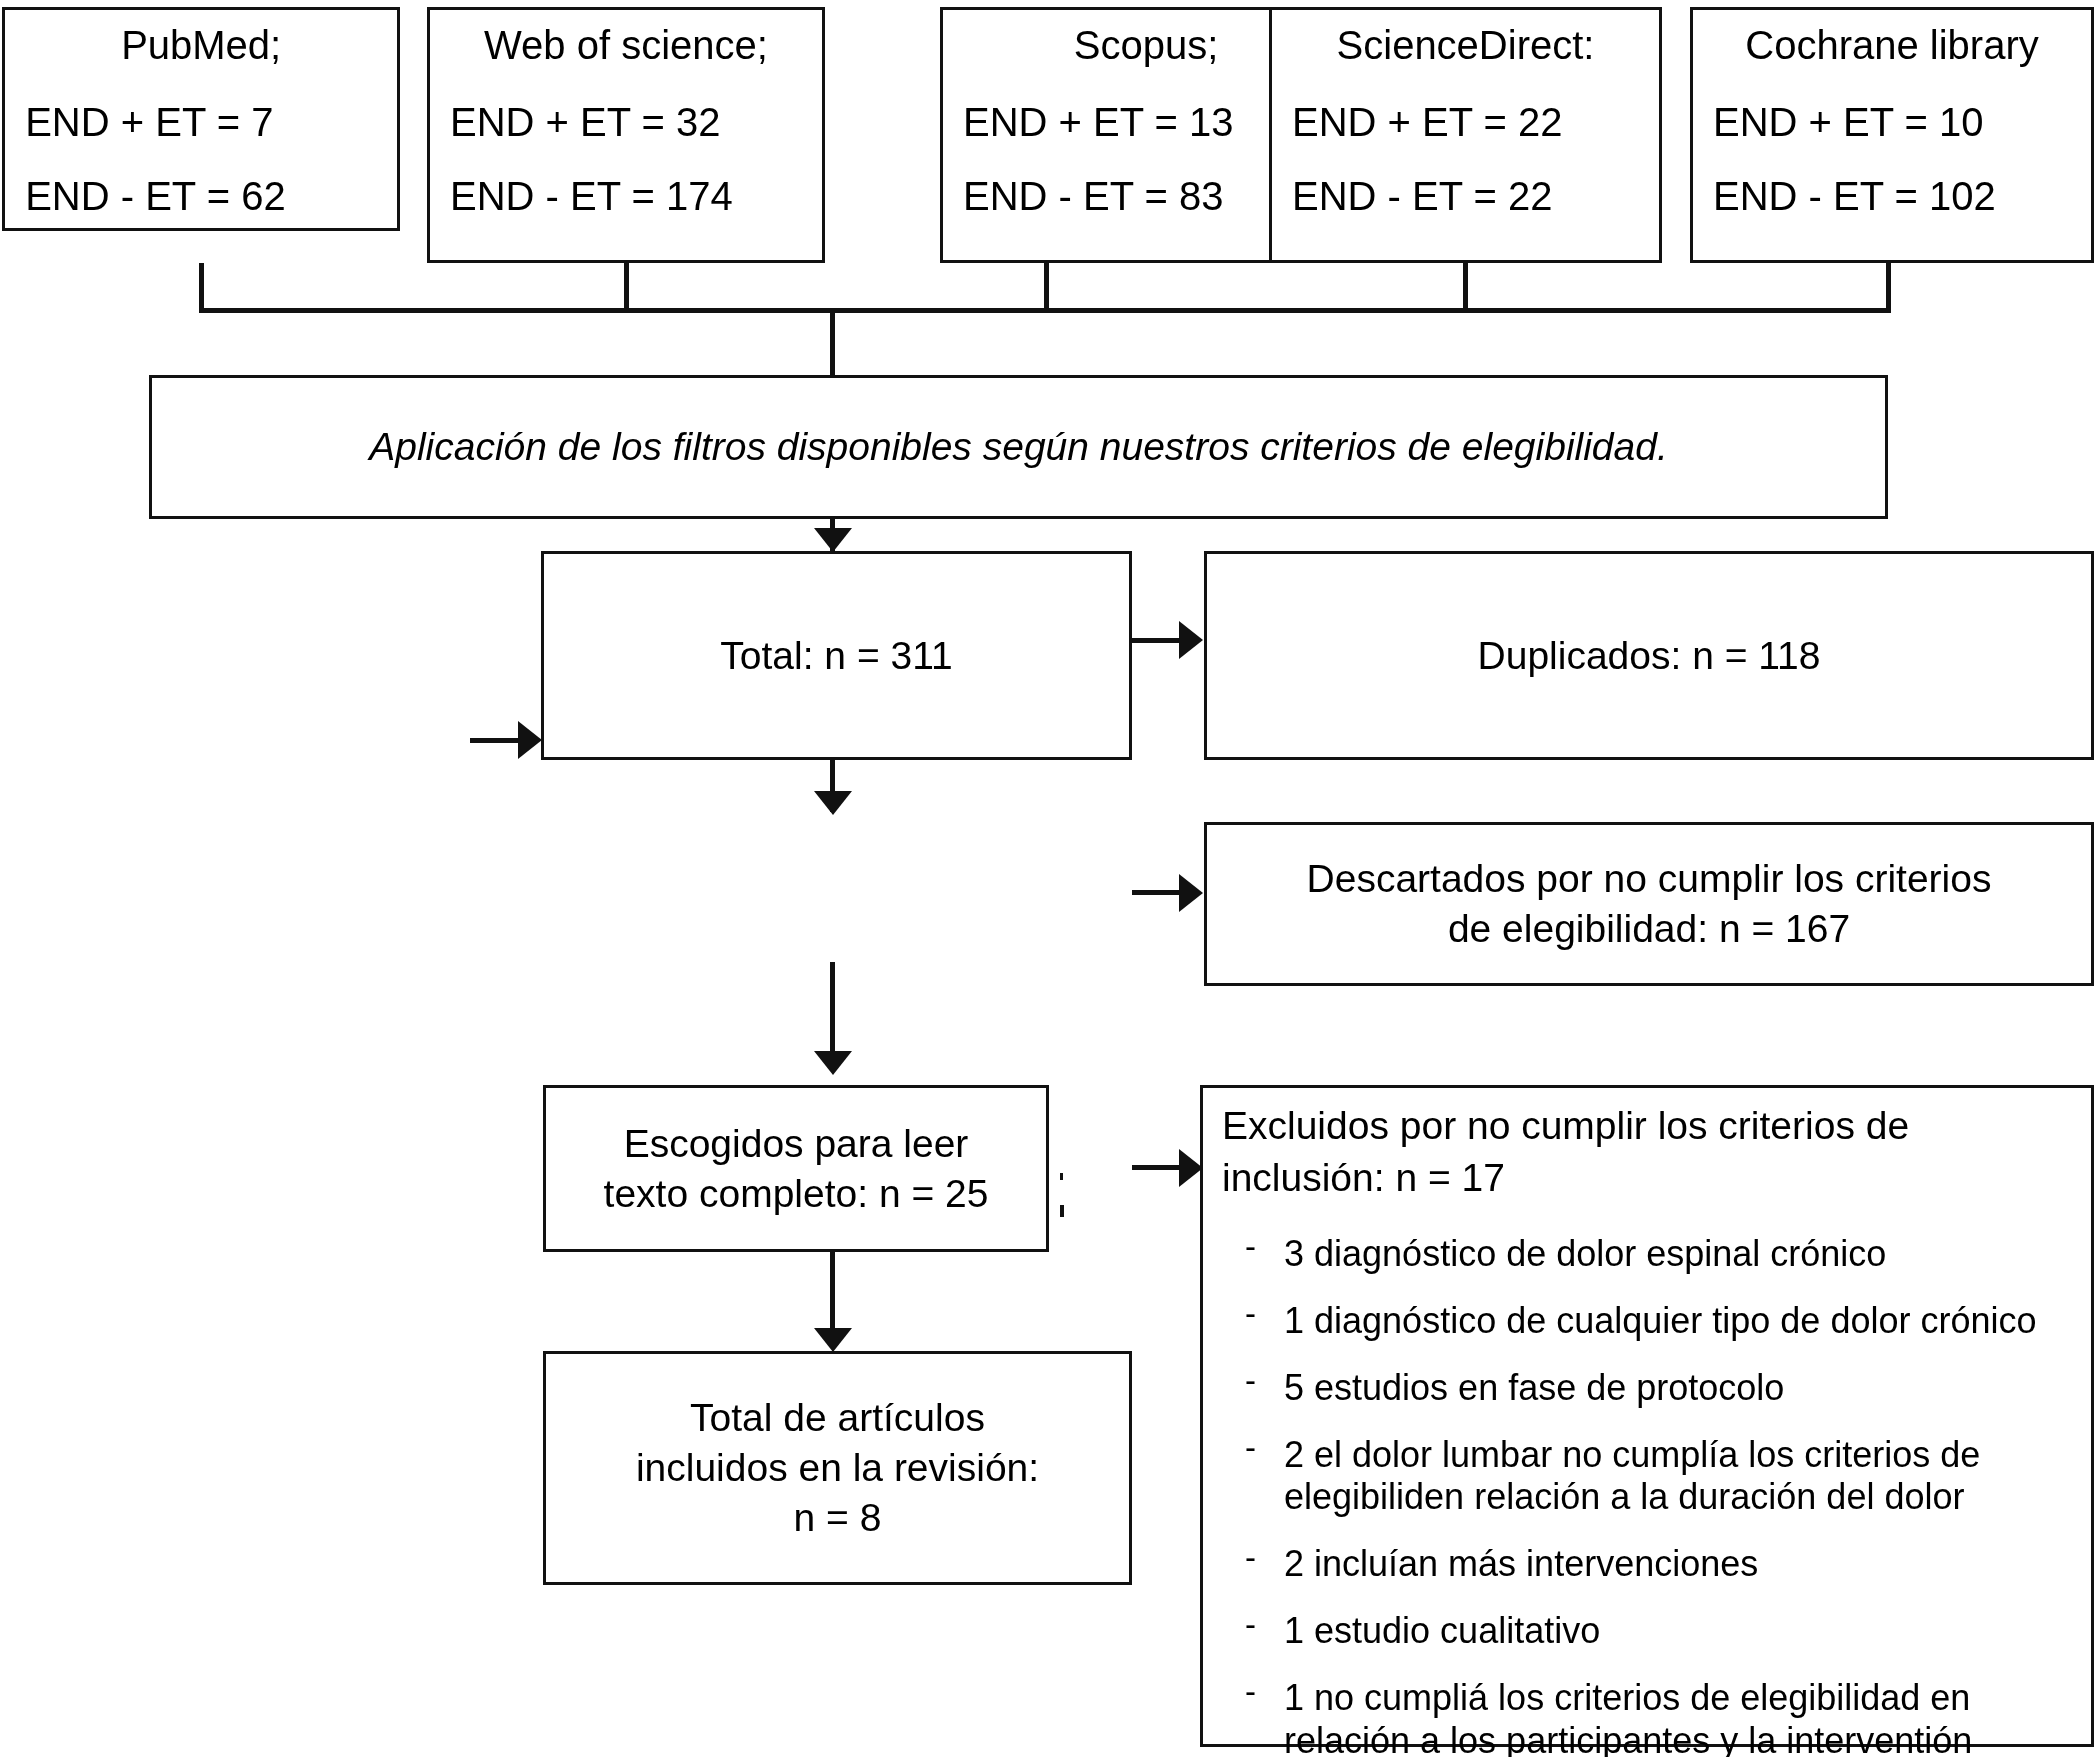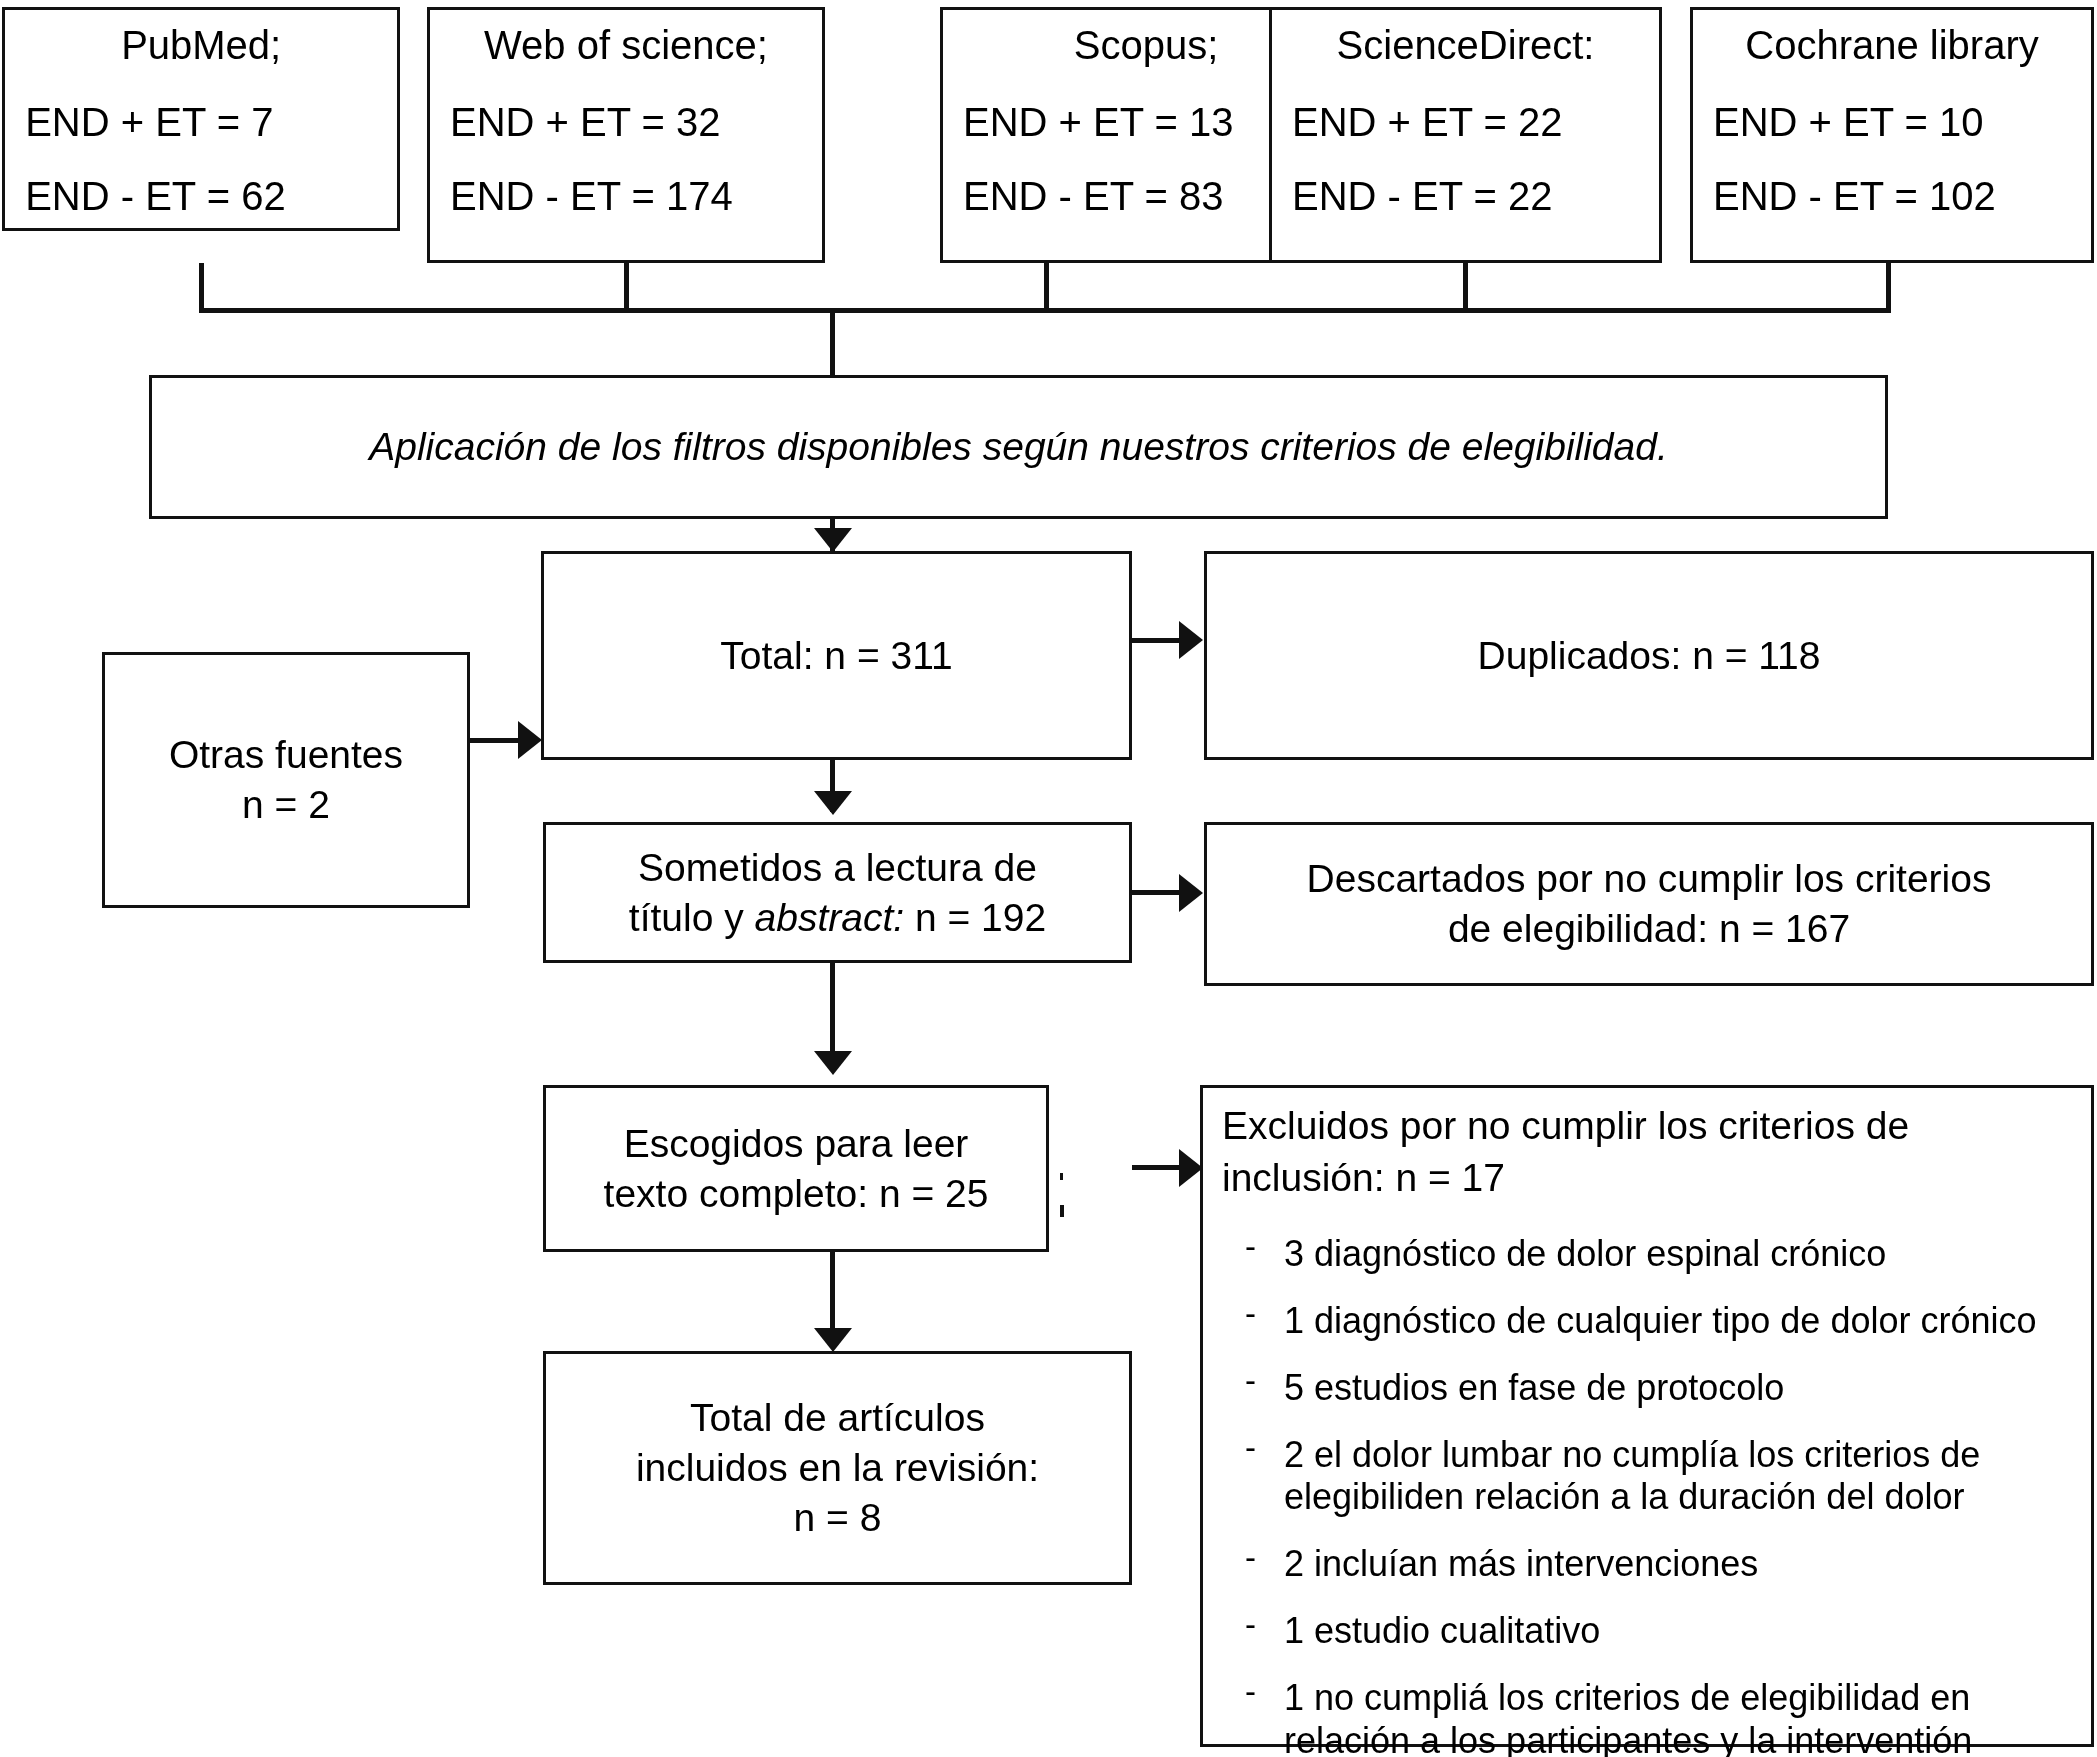--- a/index.html
+++ b/index.html
@@ -84,48 +84,38 @@
 
   <div class="line v" style="left:830px;top:308px;height:68px;"></div>
 
   <div class="box centerv" style="left:149px;top:375px;width:1739px;height:144px;font-style:italic;">
     <div class="filter-text">Aplicación de los filtros disponibles según nuestros criterios de elegibilidad.</div>
   </div>
 
   <div class="line v" style="left:830px;top:519px;height:32px;"></div>
   <div class="arrow-d" style="left:814px;top:528px;"></div>
 
-  <div class="box centerv" style="left:102px;top:652px;width:368px;height:256px;">
-    <div class="body-text">Otras fuentes</div>
-    <div class="body-text">n = 2</div>
-  </div>
 
   <div class="line h" style="left:470px;top:738px;width:54px;"></div>
   <div class="arrow-r" style="left:518px;top:721px;"></div>
 
   <div class="box centerv" style="left:541px;top:551px;width:591px;height:209px;">
     <div class="body-text">Total: n = 311</div>
   </div>
 
   <div class="line h" style="left:1132px;top:638px;width:54px;"></div>
   <div class="arrow-r" style="left:1179px;top:621px;"></div>
 
   <div class="box centerv" style="left:1204px;top:551px;width:890px;height:209px;">
     <div class="body-text">Duplicados: n = 118</div>
   </div>
 
   <div class="line v" style="left:830px;top:760px;height:52px;"></div>
   <div class="arrow-d" style="left:814px;top:791px;"></div>
 
-  <div class="box centerv" style="left:543px;top:822px;width:589px;height:141px;">
-    <div class="body-text">Sometidos a lectura de</div>
-    <div class="body-text">
-      <span>título y </span><span class="ital">abstract:</span><span> n = 192</span>
-    </div>
-  </div>
 
   <div class="line h" style="left:1132px;top:890px;width:54px;"></div>
   <div class="arrow-r" style="left:1179px;top:874px;"></div>
 
   <div class="box centerv" style="left:1204px;top:822px;width:890px;height:164px;">
     <div class="body-text">Descartados por no cumplir los criterios</div>
     <div class="body-text">de elegibilidad: n = 167</div>
   </div>
 
   <div class="line v" style="left:830px;top:962px;height:94px;"></div>

